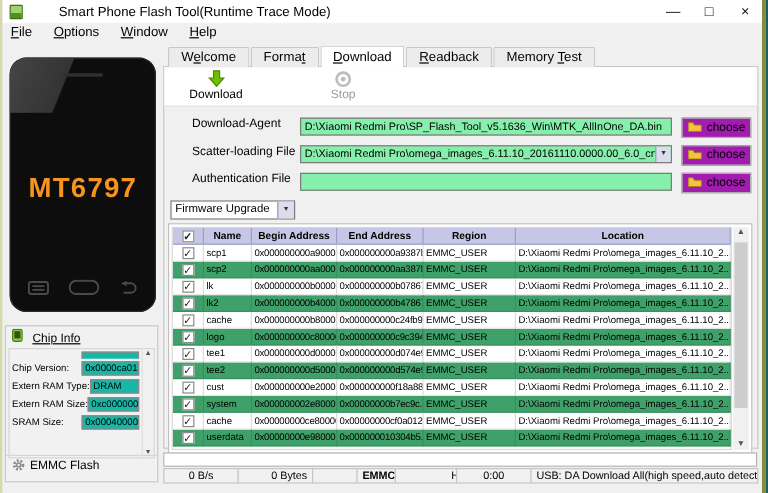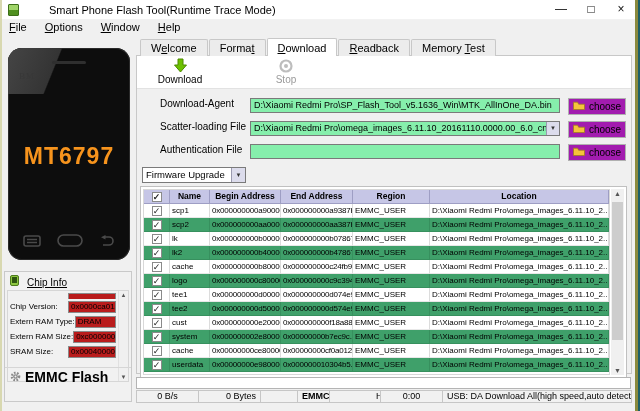--- a/index.html
+++ b/index.html
@@ -31,26 +31,26 @@
   .phone-nav { position:absolute; bottom:9px; left:0; right:0; display:flex; justify-content:space-between; align-items:center; padding:0 15px; }
 
   
   .chip-panel { position:absolute; left:4px; top:271px; width:128px; height:131px; border:1px solid #c9c9c9; background:#f1f1f1; }
   .chip-title { height:16px; display:flex; align-items:flex-end; gap:8px; padding:2px 4px 0 5px; font-size:10px;text-decoration:underline; }
   .chip-scroll { position:absolute; left:2px; right:2px; top:18px; bottom:19px; border:1px solid #d6d6d6; background:#f1f1f1; overflow:hidden; }
   .chip-rows { position:absolute; left:2px; right:12px; top:0; }
   .chip-row { display:flex; align-items:center; height:15px; }
   .chip-row.partial { height:8px; overflow:hidden; align-items:flex-end; justify-content:flex-end; }
   .chip-label { flex:1; font-size:8px; white-space:nowrap; }
-  .chip-input { width:48px; height:12px; background:#b91c1c; border:1px solid #8a8a8a; font-size:8px; line-height:10px; padding:0 2px; overflow:hidden; white-space:nowrap; }
+  .chip-input { width:48px; height:12px; background:#14b8a6; border:1px solid #8a8a8a; font-size:8px; line-height:10px; padding:0 2px; overflow:hidden; white-space:nowrap; }
   .chip-input.sliver { height:10px; margin-bottom:-4px; }
   .chip-sb { position:absolute; right:0; top:0; bottom:0; width:10px; background:#f0f0f0; border-left:1px solid #e0e0e0; font-size:6px; color:#555; text-align:center; }
   .chip-sb .up { position:absolute; top:1px; left:0; right:0; }
   .chip-sb .dn { position:absolute; bottom:1px; left:0; right:0; }
-  .chip-footer { position:absolute; left:0; right:0; bottom:16px; height:18px; border-top:1px solid #d6d6d6; display:flex; align-items:center; gap:4px; padding-left:5px; font-size:14px;font-weight:bold; }
+  .chip-footer { position:absolute; left:0; right:0; bottom:4px; height:18px; border-top:1px solid #d6d6d6; display:flex; align-items:center; gap:4px; padding-left:5px; font-size:10px; }
 
   
   .tabstrip { position:absolute; left:140px; top:38px; height:18px; display:flex; align-items:flex-end; font-size:11px; z-index:5; }
   .tab { height:17px; line-height:16px; padding:0 10px; background:#ececec; border:1px solid #c8c8c8; border-bottom:none; border-radius:2px 2px 0 0; margin-right:1px;text-align:right; }
   .tab.active { background:#fff; height:18px; line-height:18px; position:relative; z-index:6; }
 
   
   .tabpage { position:absolute; left:136px; top:55px; width:496px; height:319px; background:#f0f0f0; border:1px solid #c8c8c8; }
   .toolbar { height:33px; background:#fff; border-bottom:1px solid #e2e2e2; display:flex; align-items:flex-start; padding-top:2px; }
   .tool-btn { width:70px; margin-left:8px; display:flex; flex-direction:column; align-items:center; font-size:10px; background:none; border:none; font-family:inherit; }

